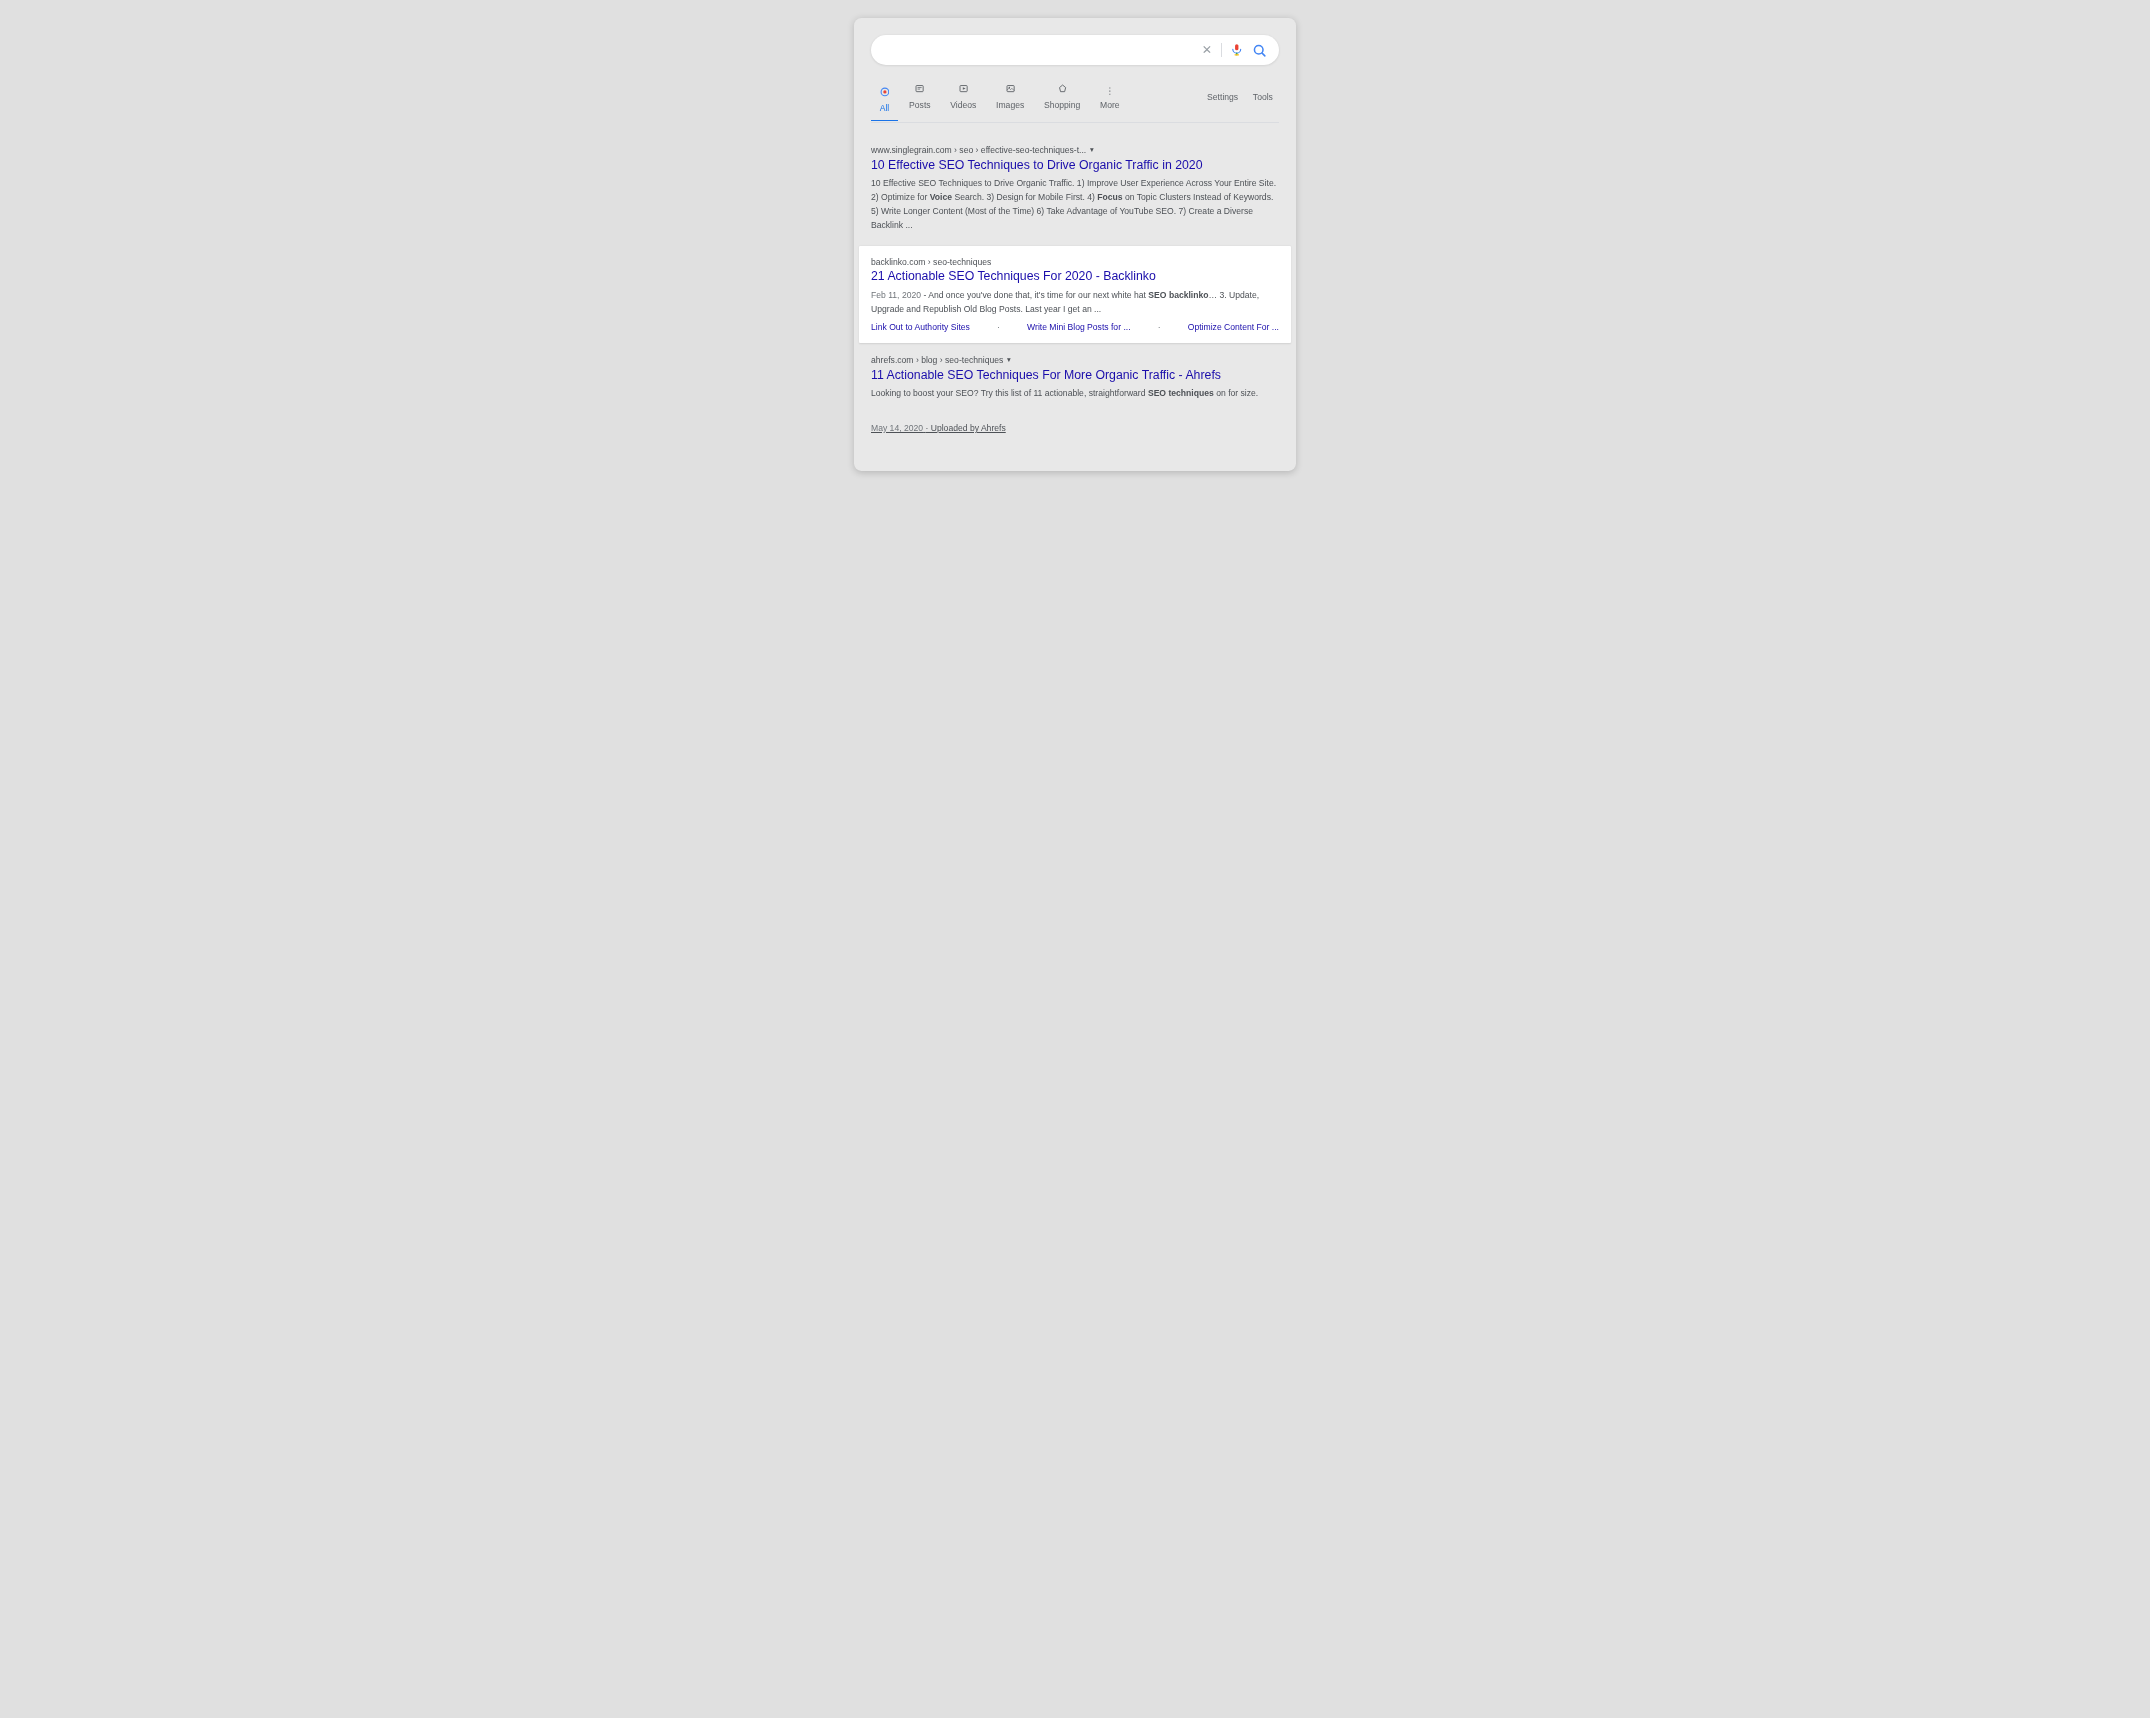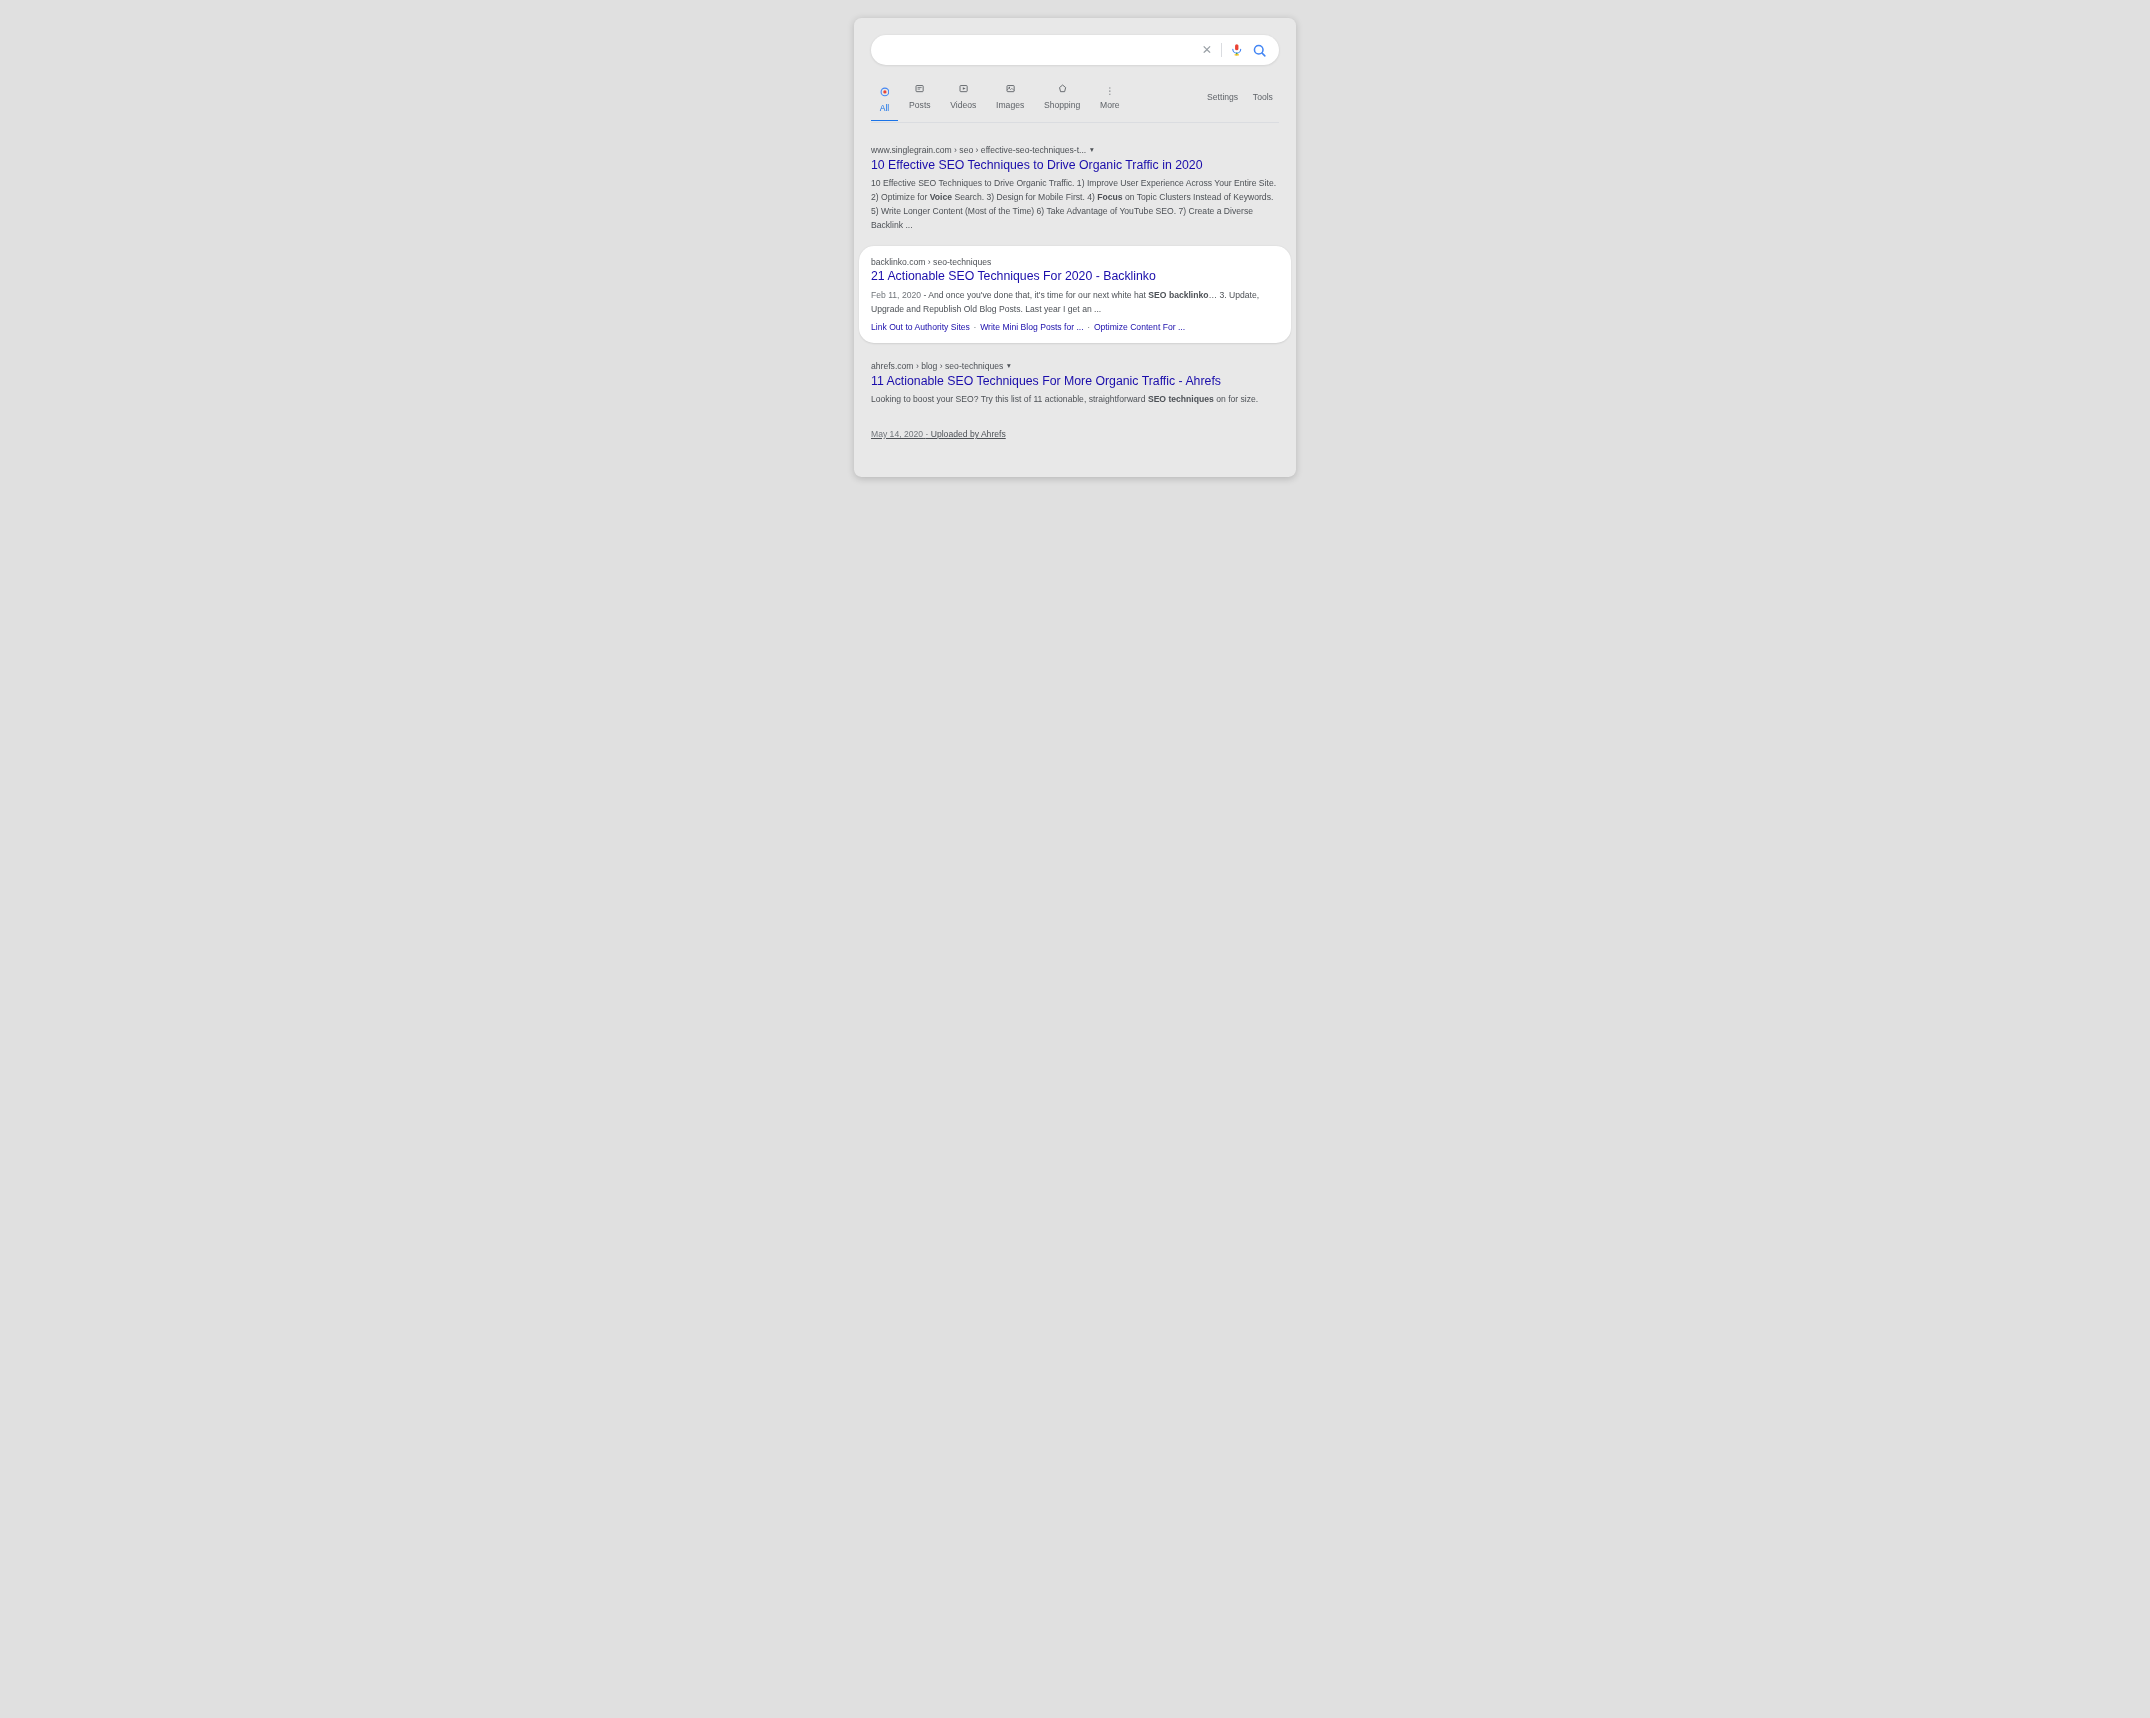--- a/index.html
+++ b/index.html
@@ -119,23 +119,23 @@
 
     
     .result-item {
       background: transparent;
       padding: 8.6px 0 11px 0;
       margin-bottom: 2.5px;
     }
 
     .result-item.highlighted {
       background: #fff;
-      border-radius: 15px;
+      border-radius: 1px;
       padding: 11px 12.3px;
-      margin: 0 -12.3px 10px -12.3px;
+      margin: 0 -12.3px 4px -12.3px;
       box-shadow: 0 0.6px 1.8px rgba(0,0,0,0.1);
     }
 
     .result-url {
       font-size: 8.6px;
       color: #4d5156;
       margin-bottom: 2.5px;
       display: flex;
       align-items: flex-start;
       gap: 3.7px;
@@ -168,20 +168,21 @@
     .result-date {
       color: #70757a;
     }
 
     .result-sitelinks {
       margin-top: 4.9px;
       display: flex;
       gap: 3.7px;
       flex-wrap: wrap;
       font-size: 8.6px;
+      justify-content: space-between;
     }
 
     .result-sitelinks a {
       color: #1a0dab;
       text-decoration: none;
       cursor: pointer;
     }
 
     .result-sitelinks .dot {
       color: #70757a;

